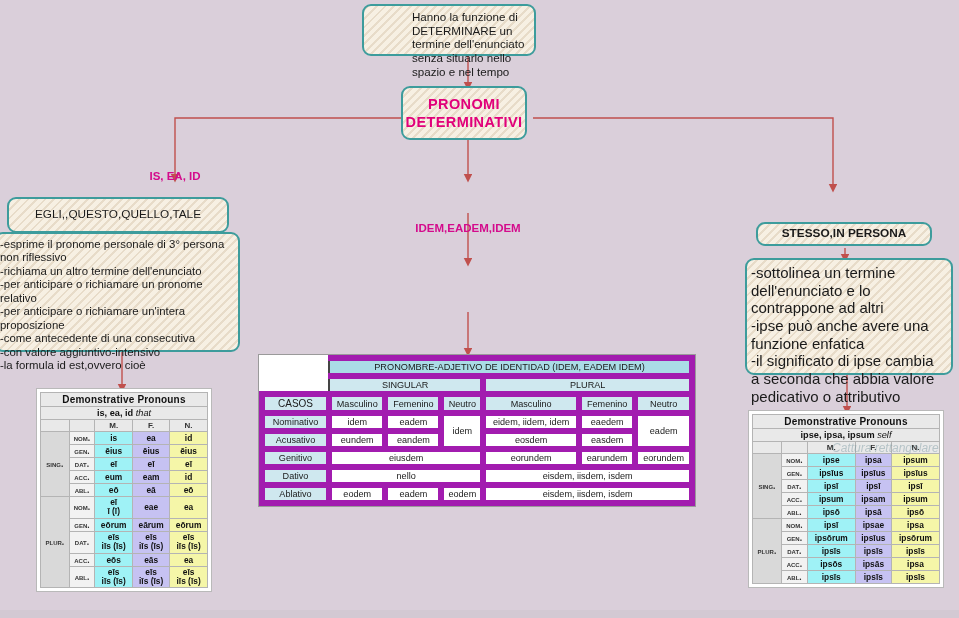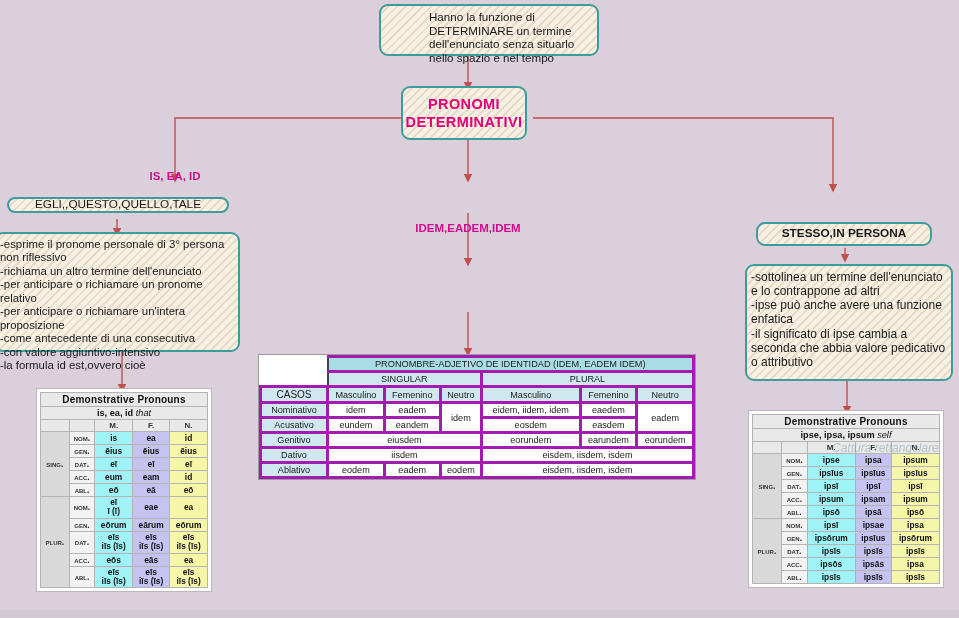--- a/index.html
+++ b/index.html
@@ -66,21 +66,21 @@
   .decl .n{background:#f5f6a8;}
   .decl .blank{background:#e9e9e9;}
   .decl .two{line-height:1.12;}
 
   
   .esp{
     position:absolute;background:#ffffff;border:1px solid #9a9a9a;
     box-sizing:border-box;
   }
   .esp table{width:100%;font-size:9.1px;color:#1a1a1a;}
-  .esp td{border:3px solid #a21caf;text-align:center;padding:1px 2px;white-space:nowrap;}
+  .esp td{border:6px solid #a21caf;text-align:center;padding:1px 2px;white-space:nowrap;}
   .esp .tophdr{background:#aadce6;font-size:9.2px;}
   .esp .subhdr{background:#cfe8ef;}
   .esp .colhdr{background:#cfe8ef;}
   .esp .caseh{background:#cfe8ef;}
   .esp .casos{background:#cfe8ef;font-size:10px;}
   .esp .thick-l{border-left:2px solid #444;}
   .esp .body{background:#ffffff;}
   .esp .nb{border:0;background:transparent;}
 
   
@@ -118,28 +118,28 @@
       <path d="M845,248 L845,258"></path>
 
       <path d="M122,352 L122,388"></path>
 
       <path d="M468,312 L468,352"></path>
 
       <path d="M847,375 L847,410"></path>
     </g>
   </svg>
 
-  <div class="box para" style="left:379px;top:4px;width:220px;height:52px;padding-left:48px;">Hanno la funzione di DETERMINARE un termine dell'enunciato senza situarlo nello spazio e nel tempo</div>
+  <div class="box para" style="left:362px;top:4px;width:174px;height:52px;padding-left:48px;">Hanno la funzione di DETERMINARE un termine dell'enunciato senza situarlo nello spazio e nel tempo</div>
 
   <div class="box center title-box" style="left:401px;top:86px;width:126px;height:54px;white-space:pre-line;">PRONOMI
 DETERMINATIVI</div>
 
   <div class="label-pink" style="left:60px;top:170px;width:230px;">IS, EA, ID</div>
 
-  <div class="box center sub-box" style="left:7px;top:197px;width:222px;height:16px;">EGLI,,QUESTO,QUELLO,TALE</div>
+  <div class="box center sub-box" style="left:7px;top:197px;width:222px;height:36px;">EGLI,,QUESTO,QUELLO,TALE</div>
 
   <div class="box para" style="left:-6px;top:232px;width:246px;height:120px;font-size:11.4px;">-esprime il pronome personale di 3° persona non riflessivo
 -richiama un altro termine dell'enunciato
 -per anticipare o richiamare un pronome relativo
 -per anticipare o richiamare un'intera proposizione
 -come antecedente di una consecutiva
  -con valore aggiuntivo-intensivo
 -la formula id est,ovvero cioè</div>
 
   <div class="decl" style="left:36px;top:388px;width:176px;">
@@ -282,38 +282,38 @@
       </tr>
       <tr>
         <td class="caseh">Genitivo</td>
         <td class="body thick-l" colspan="3">eiusdem</td>
         <td class="body thick-l">eorundem</td>
         <td class="body">earundem</td>
         <td class="body">eorundem</td>
       </tr>
       <tr>
         <td class="caseh">Dativo</td>
-        <td class="body thick-l" colspan="3">iisdem</td>
+        <td class="body thick-l" colspan="3">nello</td>
         <td class="body thick-l" colspan="3">eisdem, iisdem, isdem</td>
       </tr>
       <tr>
         <td class="caseh">Ablativo</td>
         <td class="body thick-l">eodem</td>
         <td class="body">eadem</td>
         <td class="body">eodem</td>
         <td class="body thick-l" colspan="3">eisdem, iisdem, isdem</td>
       </tr>
     </tbody>
       </table>
   </div>
 
 
   <div class="box center sub-box" style="left:756px;top:222px;width:176px;height:24px;font-weight:bold;">STESSO,IN PERSONA</div>
 
-  <div class="box para" style="left:745px;top:264px;width:208px;height:117px;font-size:12px;">-sottolinea un termine dell'enunciato e lo contrappone ad altri
+  <div class="box para" style="left:745px;top:258px;width:208px;height:117px;font-size:15px;">-sottolinea un termine dell'enunciato e lo contrappone ad altri
 -ipse può anche avere una funzione enfatica
 -il significato di ipse cambia a seconda che abbia valore pedicativo o attributivo</div>
 
   <div class="decl" style="left:748px;top:410px;width:196px;">
     <table>
       <tbody>
           <tr>
             <td class="hdr1" colspan="5">Demonstrative Pronouns</td>
           </tr>
       <tr>

